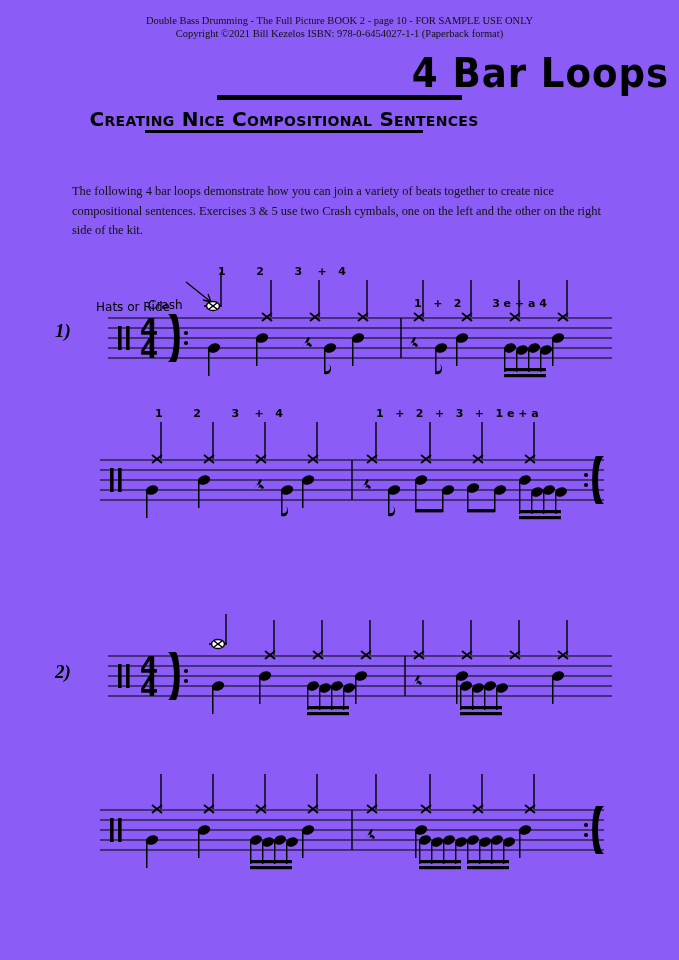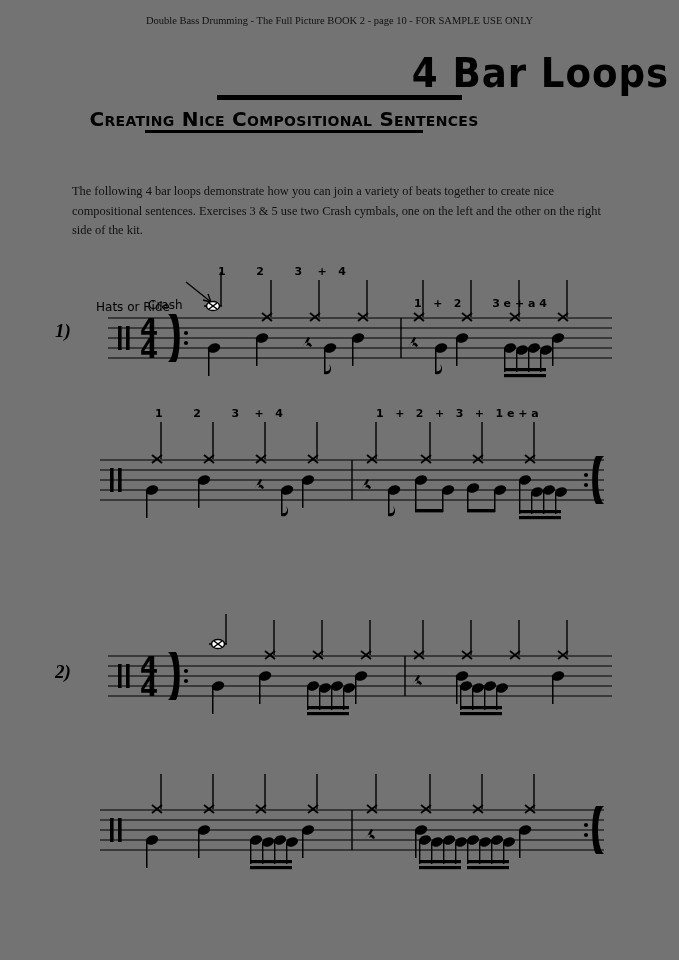--- a/index.html
+++ b/index.html
@@ -1,18 +1,18 @@
 <!DOCTYPE html>
 <html><head>
 <meta charset="utf-8">
 <style>
   html,body{margin:0;padding:0;background:#fff;}
   body{width:679px;height:960px;position:relative;font-family:"Liberation Sans",sans-serif;color:#000;overflow:hidden;}
 
-  .page{position:absolute;inset:0;background:#737373;}
+  .page{position:absolute;inset:0;background:#8b5cf6;}
 
   
   .hdr{position:absolute;top:14px;left:0;width:679px;text-align:center;
        font-family:"Liberation Serif",serif;font-size:10.5px;line-height:13px;color:#111;}
 
   
   .title-wrap{position:absolute;top:52px;left:0;width:679px;text-align:right;}
   .title{display:inline-block;font-family:"DejaVu Sans",sans-serif;font-weight:bold;
          font-size:40px;letter-spacing:1px;line-height:42px;
          transform:scaleX(.93);transform-origin:center;}
@@ -36,20 +36,21 @@
   .label{position:absolute;font-family:"DejaVu Sans",sans-serif;font-size:12px;white-space:nowrap;}
   svg{display:block;overflow:visible;}
 </style>
 </head>
 <body>
 
 <div class="page">
 
   <div class="hdr">
     <div>Double Bass Drumming - The Full Picture BOOK 2 - page 10 - FOR SAMPLE USE ONLY</div>
+    <div>Copyright ©2021 Bill Kezelos ISBN: 978-0-6454027-1-1 (Paperback format)</div>
   </div>
 
   <div class="title-wrap">
     <div class="title">4 Bar Loops</div>
     <div class="title-rule"></div>
   </div>
 
   <div class="subtitle-wrap">
     <div class="subtitle">Creating Nice Compositional Sentences</div>
     <div class="subtitle-rule"></div>

